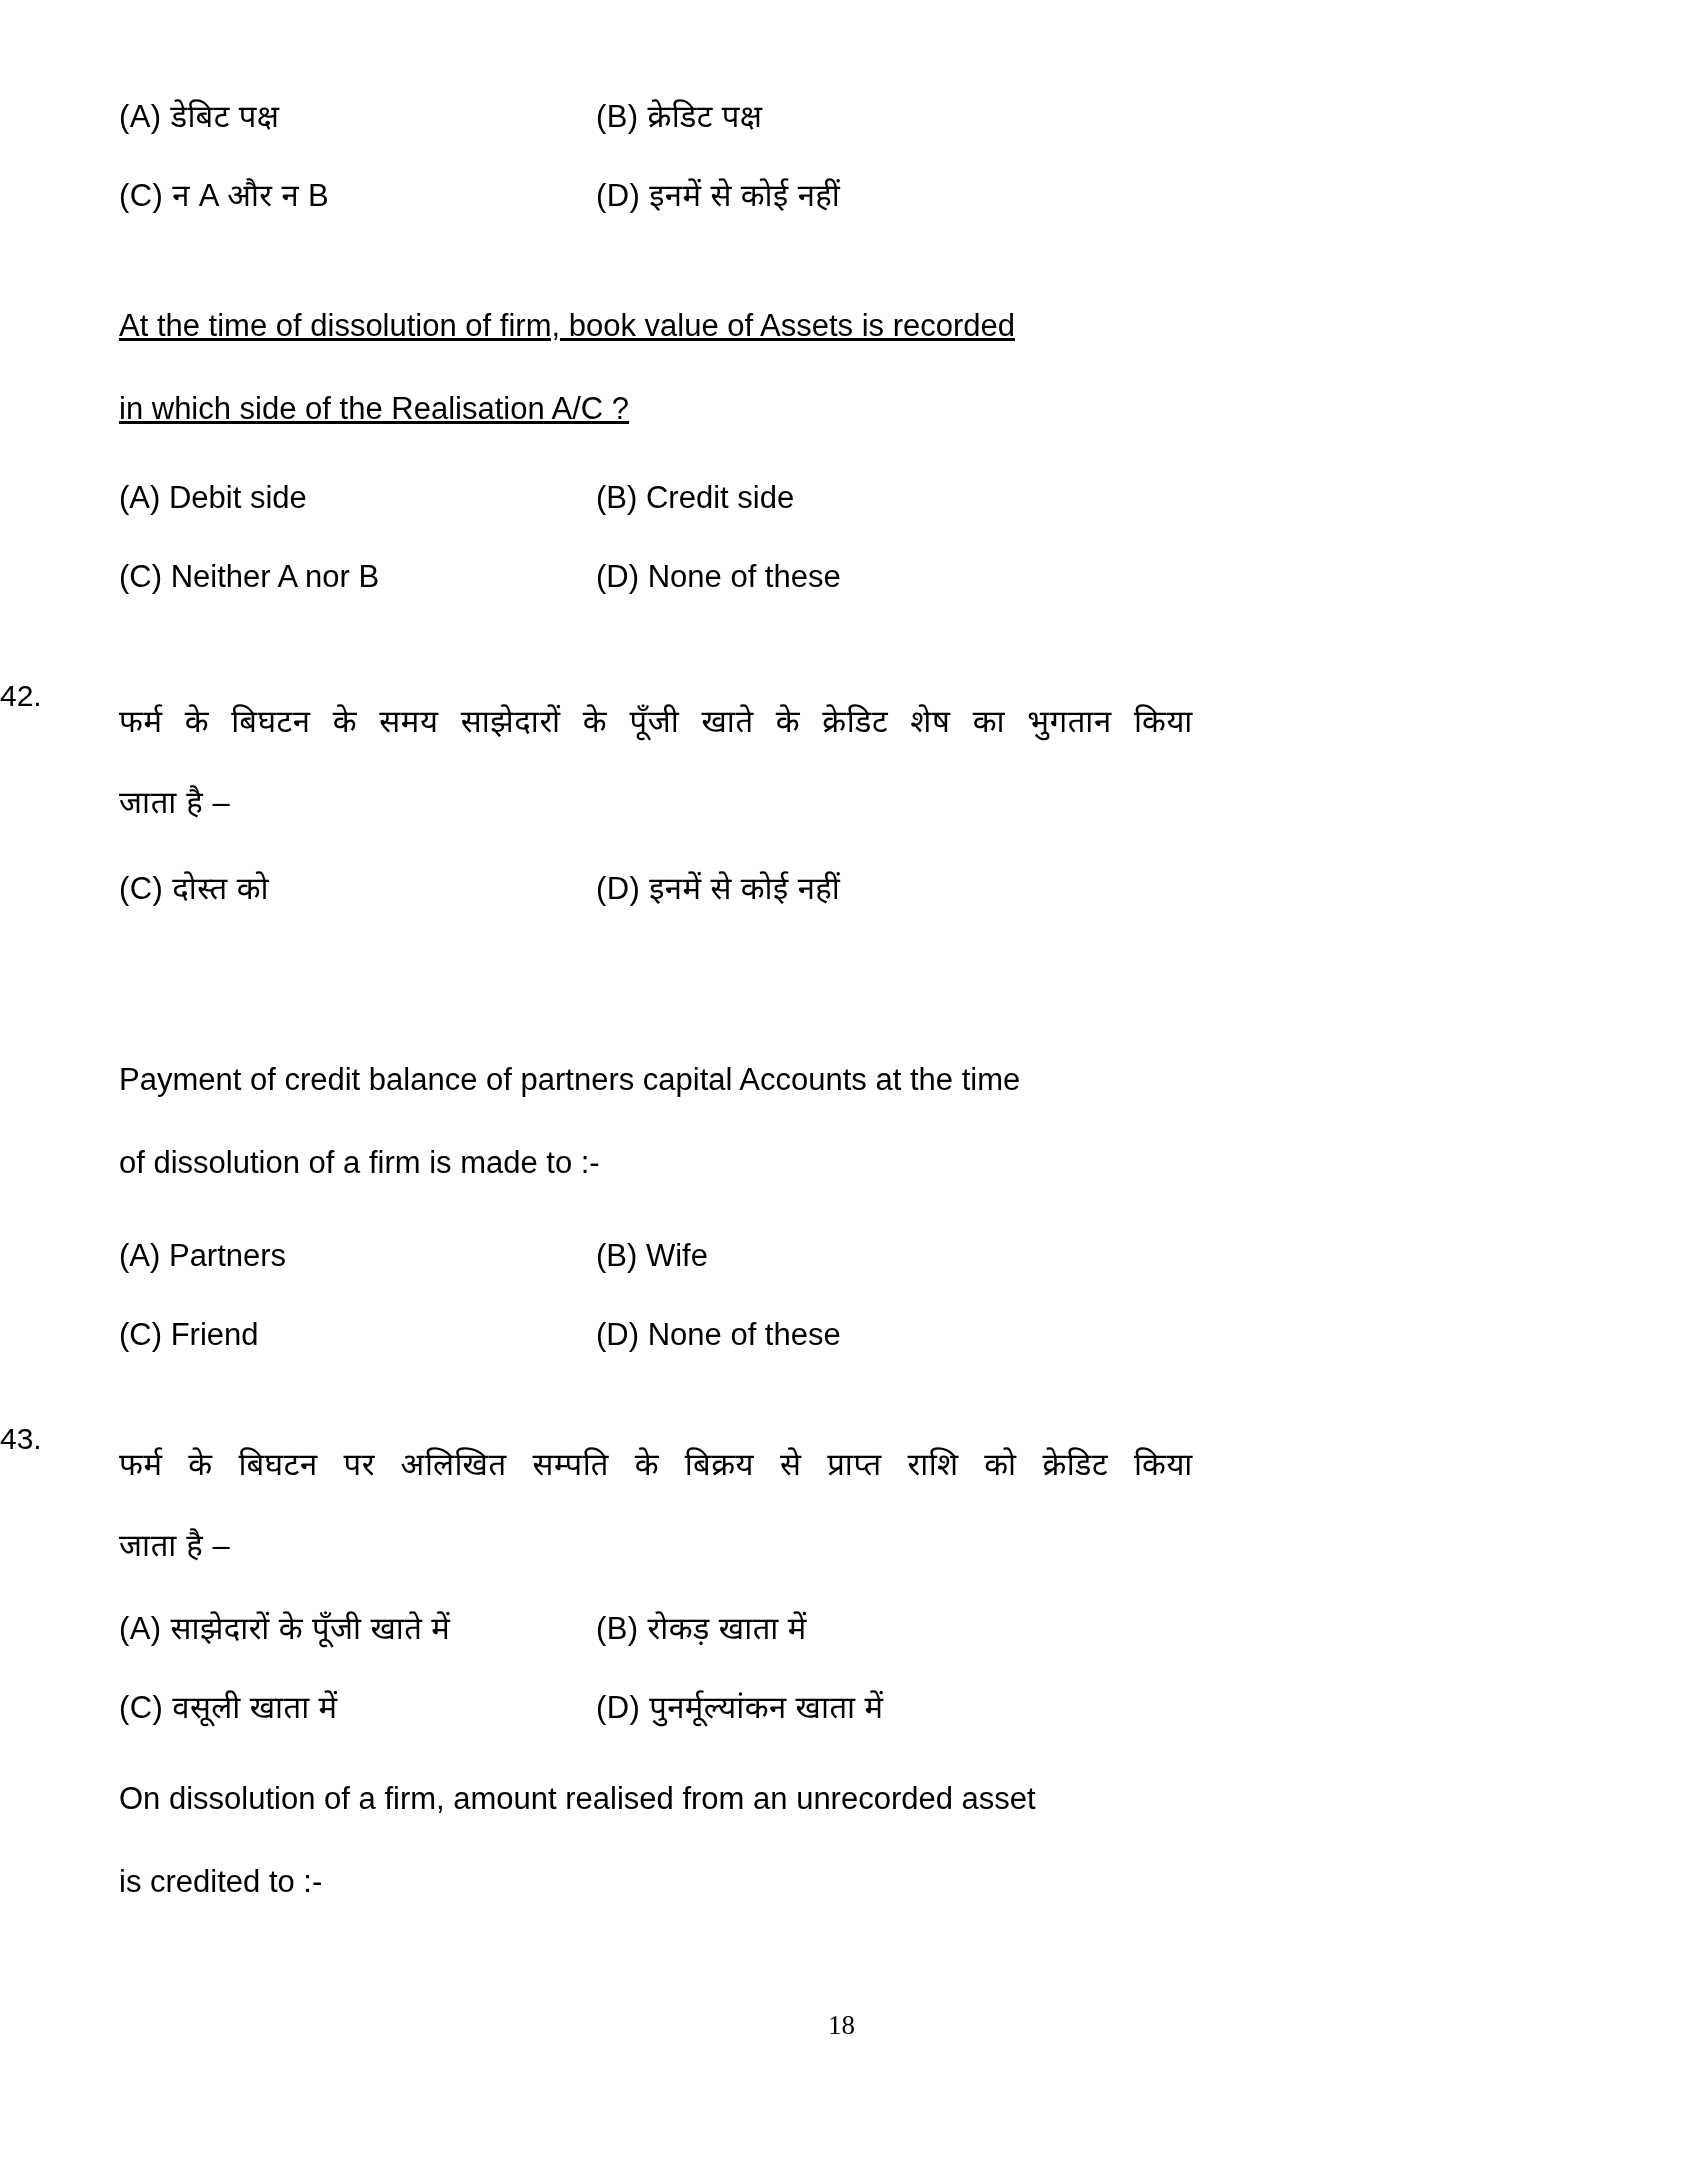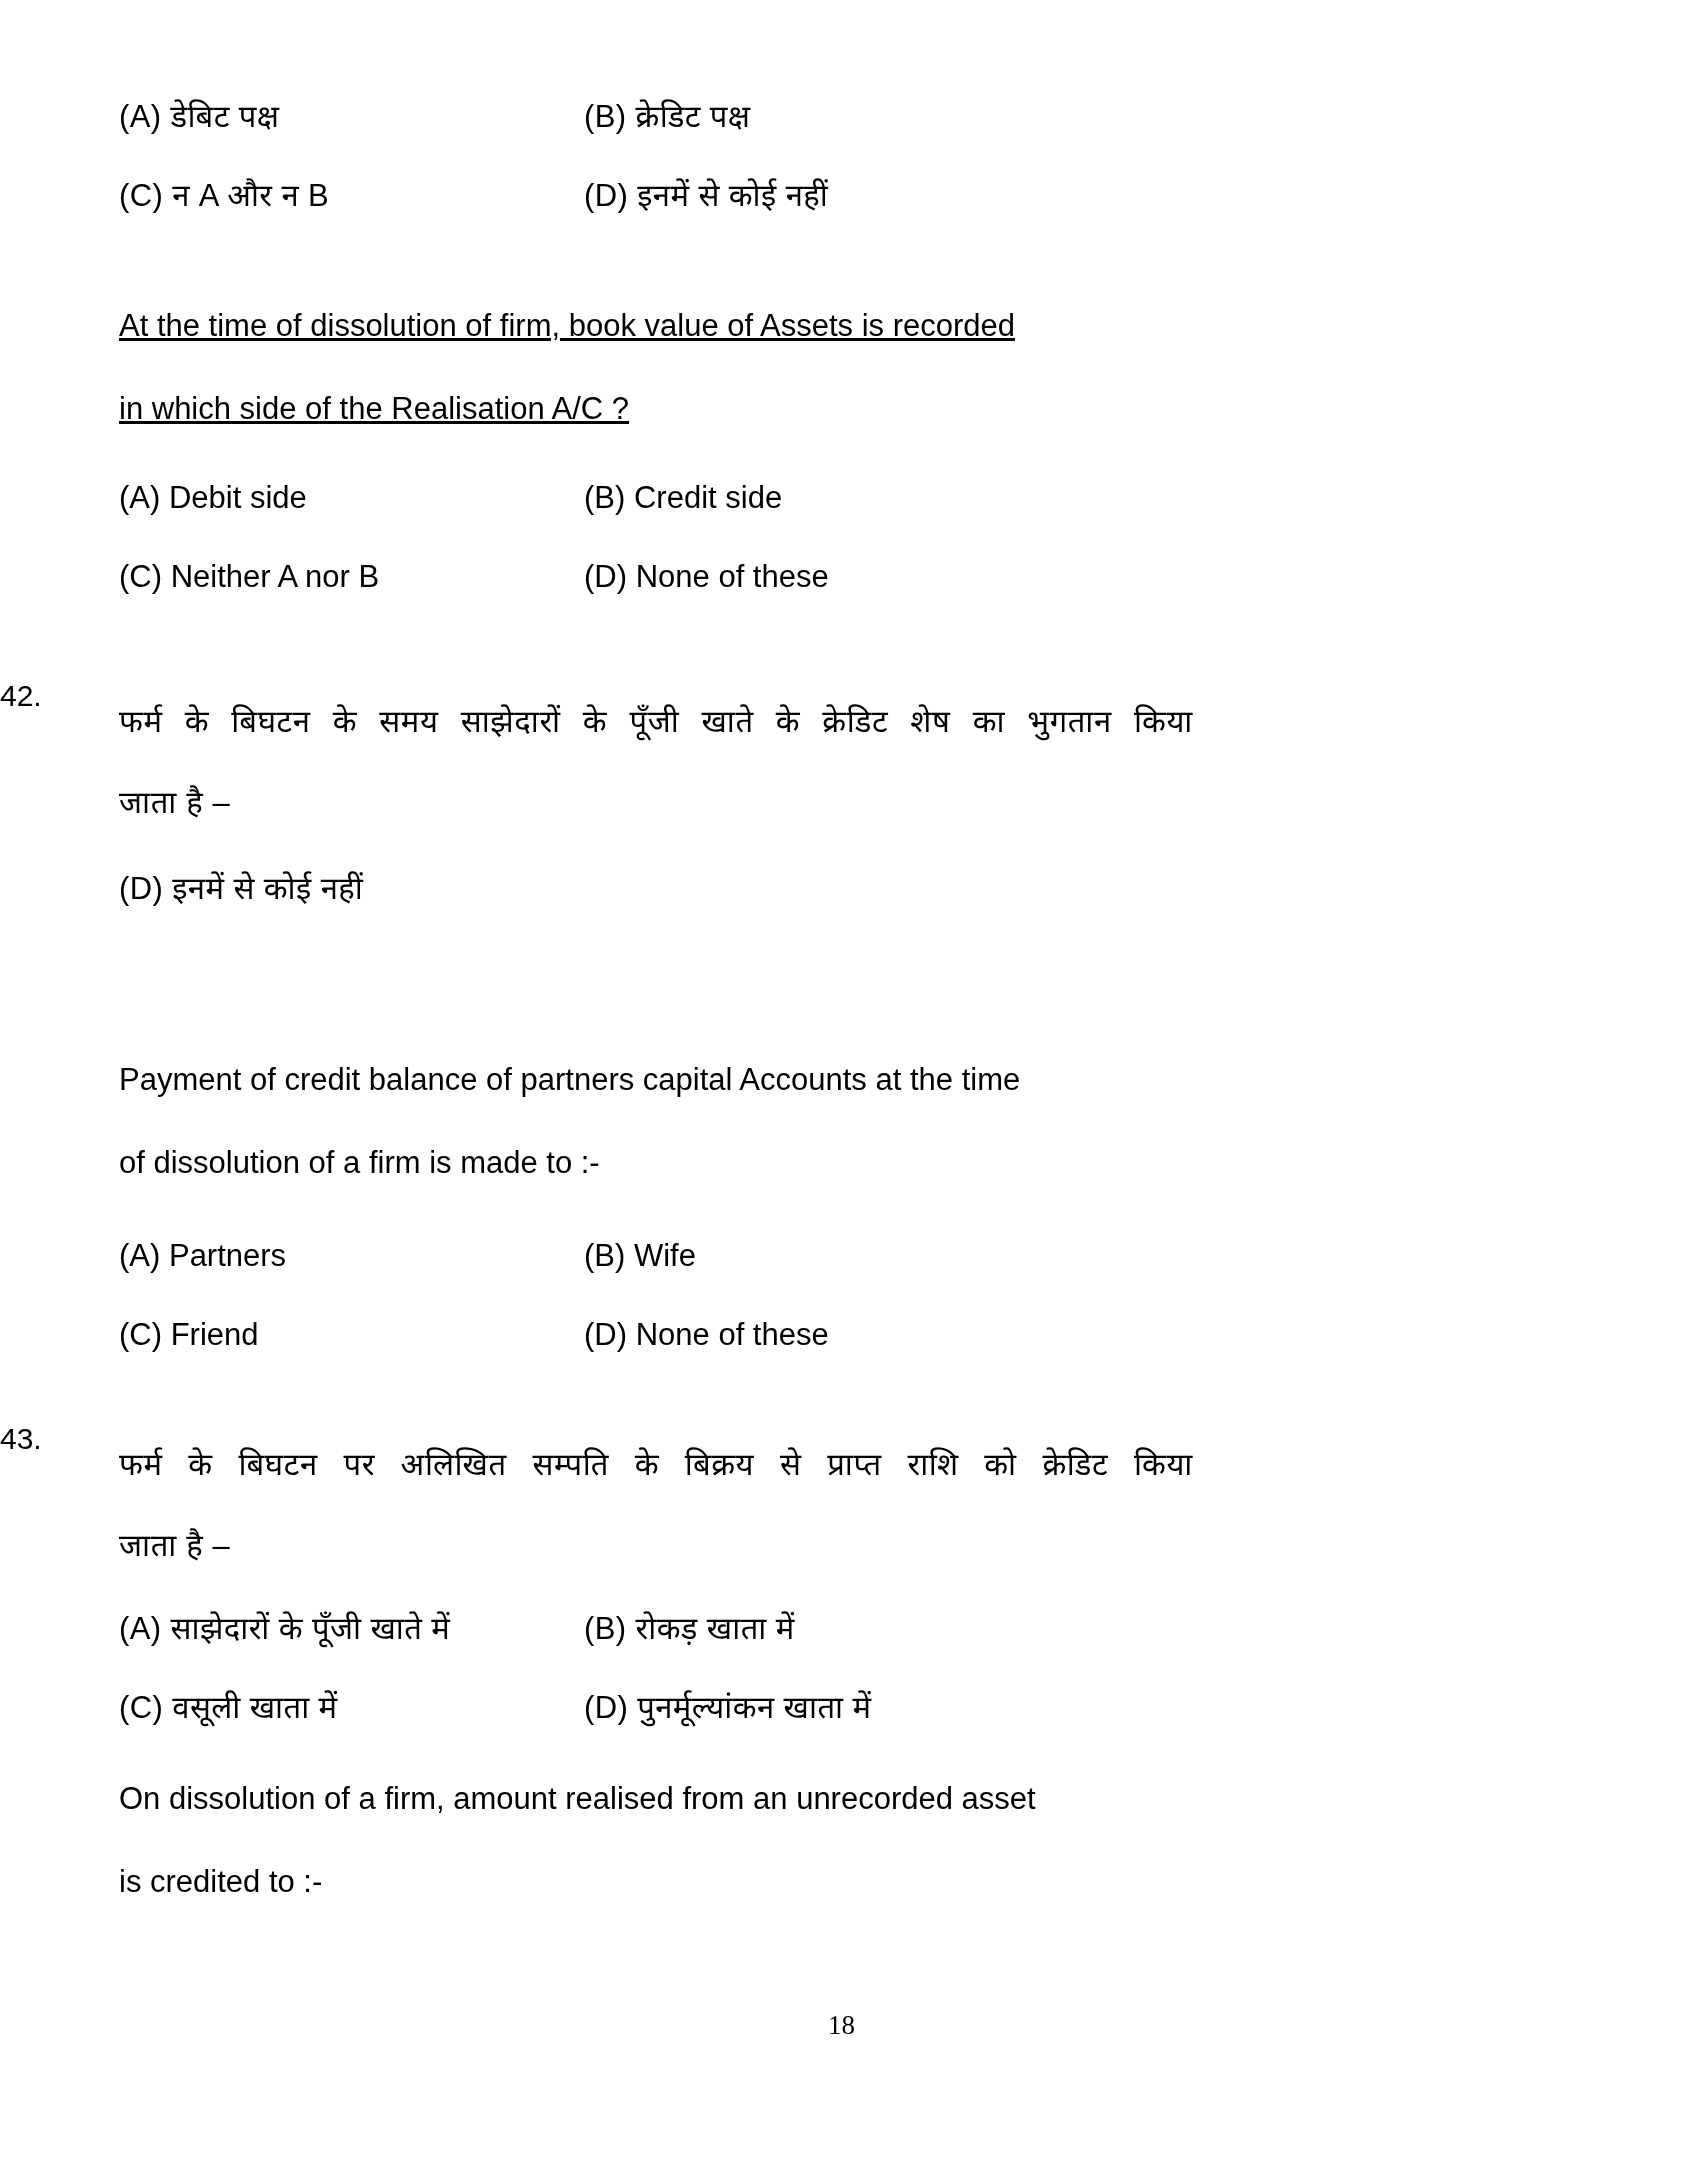--- a/index.html
+++ b/index.html
@@ -86,21 +86,21 @@
   .optrow {
     display: flex;
     line-height: 79px;
   }
   .opt {
     font-size: 31px;
     white-space: nowrap;
     font-family: "Liberation Sans", sans-serif;
   }
   .opt.col-a { width: 465px; flex: 0 0 465px; }
-  .opt.col-b { flex: 1 1 auto; }
+  .opt.col-b { flex: 1 1 auto; margin-left: 12px; }
 
   .opt-hi { letter-spacing: 0.4px; }
 
   
   .blk { position: absolute; left: 0; width: 1683px; }
 
   .pagenum {
     position: absolute;
     left: 0;
     top: 2010px;
@@ -195,20 +195,24 @@
         </div>
       </div>
     </div>
 
     <div class="blk" style="top:849px;">
       <div class="qrow">
         <div class="qnum"></div>
         <div class="qbody">
           <div class="opts">
             <div class="optrow">
+              <div class="opt col-a opt-hi">
+                <span>(C)</span>
+                <span>दोस्त को</span>
+              </div>
               <div class="opt col-b opt-hi">
                 <span>(D)</span>
                 <span>इनमें से कोई नहीं</span>
               </div>
             </div>
           </div>
         </div>
       </div>
     </div>
 

